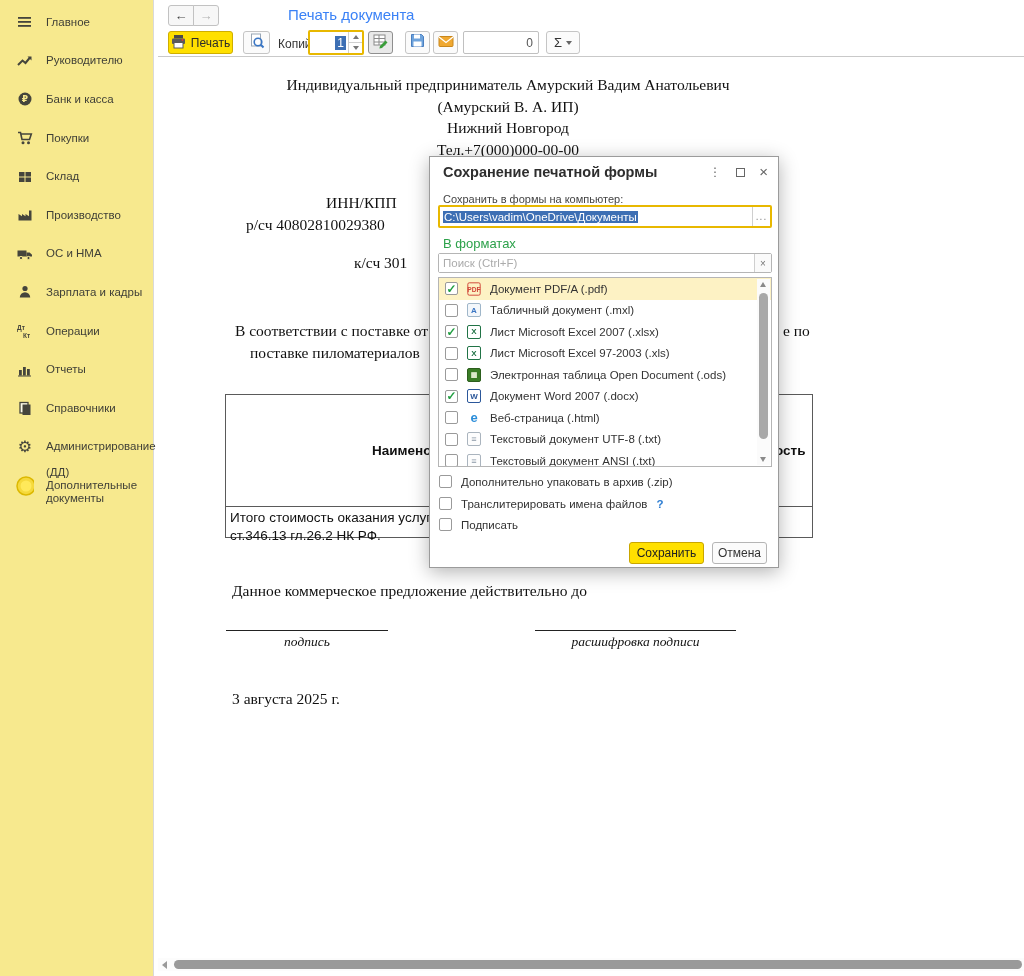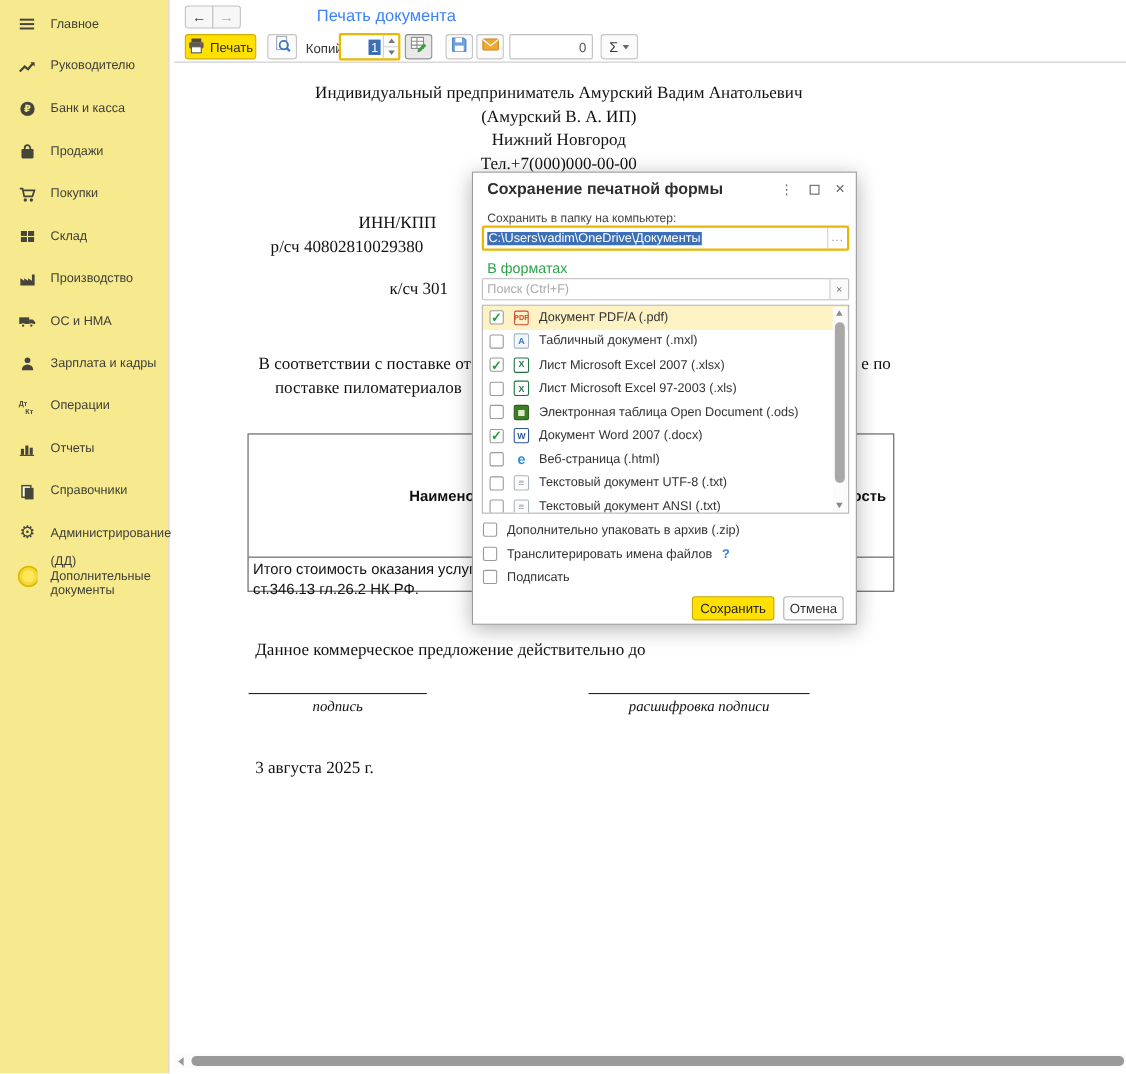--- a/index.html
+++ b/index.html
@@ -176,29 +176,20 @@
         <svg width="16" height="16">
             <circle cx="8" cy="8" r="6.5" fill="#45453c"></circle>
             <text x="8" y="11.2" text-anchor="middle" font-size="9" font-weight="bold" fill="#f7e98e" font-family="DejaVu Sans, sans-serif">₽</text>
           </svg>
       </span>
       <span class="slabel">Банк и касса</span>
     </div>
     <div class="side-item">
       <span class="sicon">
         <svg width="16" height="16">
-            <rect x="2.5" y="5.5" width="11" height="8.5" rx="1" fill="#45453c"></rect>
-            <path d="M5.5 6 V4.5 a2.5 2.5 0 0 1 5 0 V6" stroke="#45453c" stroke-width="1.6" fill="none"></path>
-          </svg>
-      </span>
-      <span class="slabel">Продажи</span>
-    </div>
-    <div class="side-item">
-      <span class="sicon">
-        <svg width="16" height="16">
             <path d="M1 2.5 h2.5 l1.5 7 h7.5 l1.8-5.5 H4.5" stroke="#45453c" stroke-width="1.6" fill="none"></path>
             <circle cx="6" cy="12.8" r="1.5" fill="#45453c"></circle>
             <circle cx="11.5" cy="12.8" r="1.5" fill="#45453c"></circle>
           </svg>
       </span>
       <span class="slabel">Покупки</span>
     </div>
     <div class="side-item">
       <span class="sicon">
         <svg width="16" height="16">
@@ -407,21 +398,21 @@
       <div class="hs-thumb"></div>
     </div>
   </div>
 
   <div class="dialog">
     <div class="dlg-title">Сохранение печатной формы</div>
     <div class="dlg-kebab">⋮</div>
     <div class="dlg-max"></div>
     <div class="dlg-close">×</div>
 
-    <div class="dlg-folder-label">Сохранить в папку на компьютер:</div>
+    <div class="dlg-folder-label">Сохранить в формы на компьютер:</div>
     <div class="path-field">
       <div class="path-text"><span class="sel">C:\Users\vadim\OneDrive\Документы</span></div>
       <div class="path-browse">...</div>
     </div>
 
     <div class="formats-link">В форматах</div>
 
     <div class="search-field">
       <input class="search-input" type="text" placeholder="Поиск (Ctrl+F)" style="">
       <div class="search-clear">×</div>

